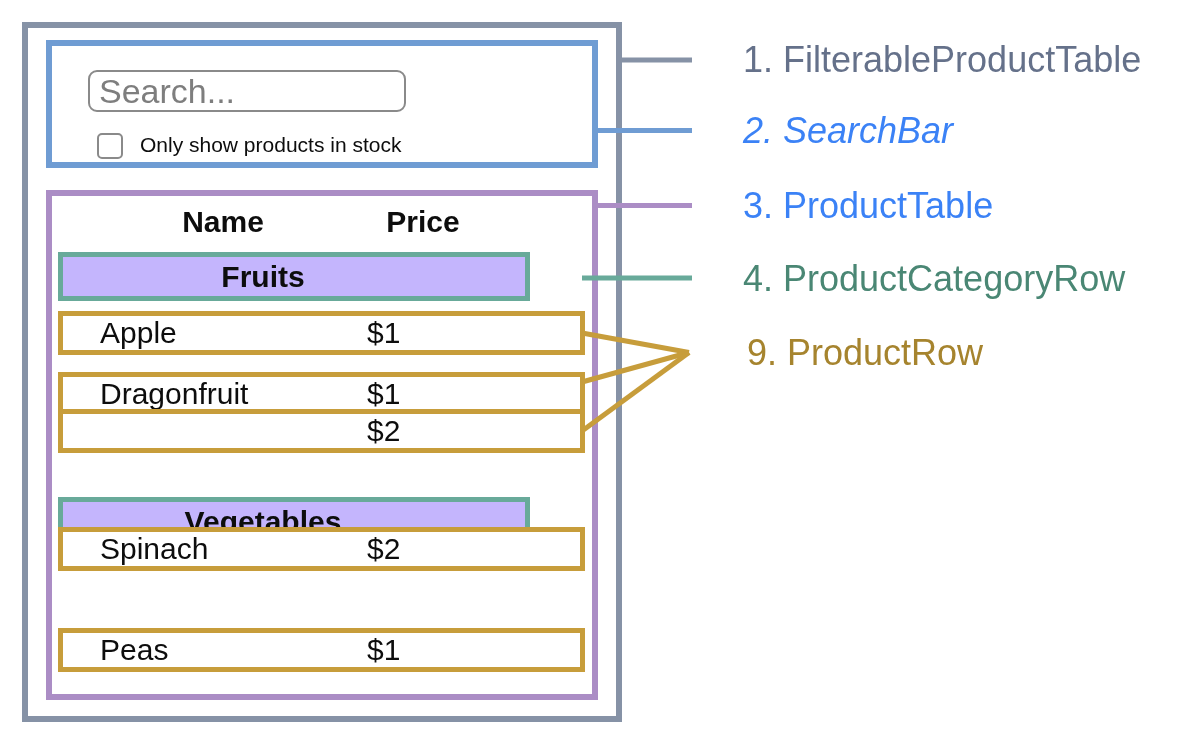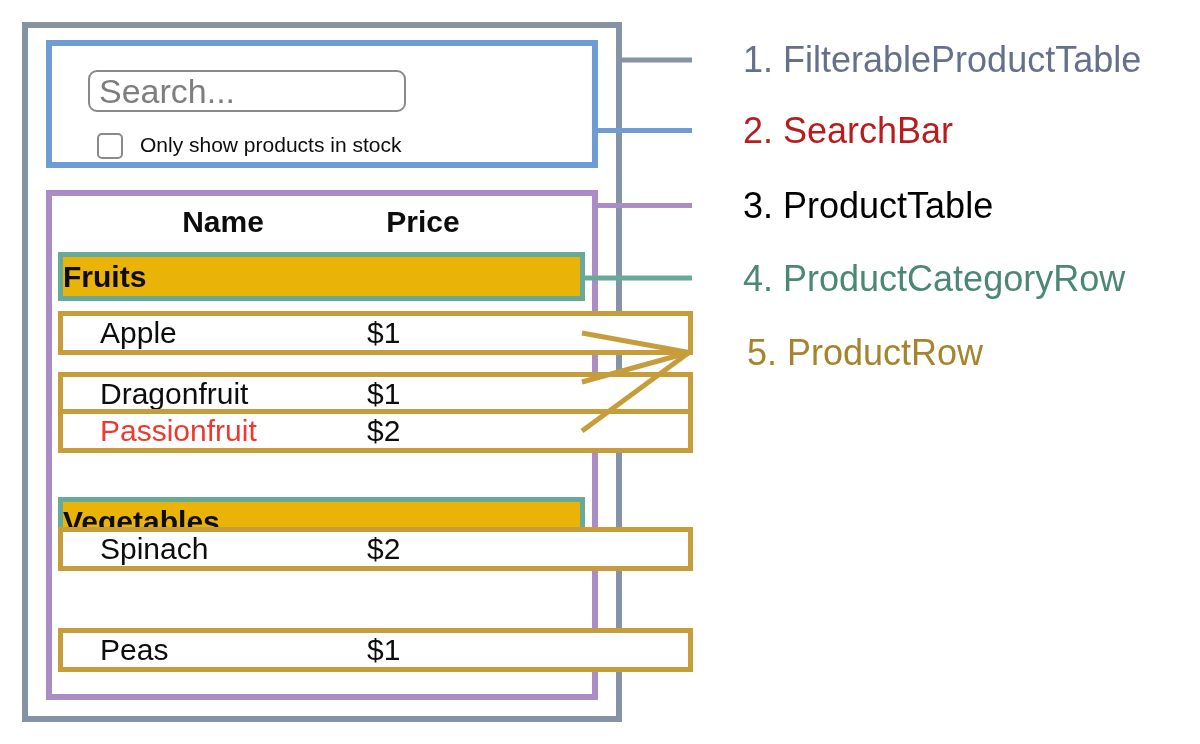--- a/index.html
+++ b/index.html
@@ -12,26 +12,26 @@
   #search-input{position:absolute;left:88px;top:70px;width:318px;height:42px;box-sizing:border-box;
     border:2px solid #8a8a8a;border-radius:9px;padding:0 8px 0 9px;font-size:34px;color:#444;
     font-family:"Liberation Sans",sans-serif;outline:none;background:#fff;}
   #search-input::placeholder{color:#7e7e7e;opacity:1;}
   #stock-checkbox{position:absolute;left:97px;top:133px;width:26px;height:26px;box-sizing:border-box;
     border:2px solid #8a8a8a;border-radius:5px;background:#fff;cursor:pointer;}
   #checkbox-label{position:absolute;left:140px;top:129px;font-size:21px;line-height:32px;color:#0d0d0d;white-space:nowrap;}
   .col-header{position:absolute;top:205px;width:150px;text-align:center;font-weight:bold;font-size:30px;color:#0d0d0d;}
   #col-name{left:148px;}
   #col-price{left:348px;}
-  .category-row{position:absolute;left:58px;width:527px;height:49px;border-width:5px;border-style:solid;
-    box-sizing:border-box;background:#eab308;text-align:left;padding-right:62px;
+  .category-row{position:absolute;left:58px;width:472px;height:49px;border-width:5px;border-style:solid;
+    box-sizing:border-box;background:#c4b5fd;text-align:center;padding-right:62px;
     font-weight:bold;font-size:30px;line-height:39px;color:#0d0d0d;}
   #cat-fruits{top:252px;}
   #cat-vegetables{top:497px;}
-  .product-row{position:absolute;left:58px;width:635px;height:44px;border-width:5px;border-style:solid;
+  .product-row{position:absolute;left:58px;width:527px;height:44px;border-width:5px;border-style:solid;
     box-sizing:border-box;background:#fff;font-size:30px;line-height:34px;color:#0d0d0d;}
   .product-row .pname{position:absolute;left:37px;white-space:nowrap;}
   .product-row .pprice{position:absolute;left:304px;white-space:nowrap;}
   #row-apple{top:311px;} #row-dragonfruit{top:372px;} #row-passionfruit{top:409px;}
   #row-spinach{top:527px;} #row-pumpkin{top:579px;} #row-peas{top:628px;}
   #connector-svg{position:absolute;left:0;top:0;width:1200px;height:744px;pointer-events:none;}
   .legend-label{position:absolute;left:698px;height:44px;font-size:36px;line-height:44px;white-space:nowrap;margin-left:45px;}
   #legend-1{top:38px;} #legend-2{top:109px;} #legend-3{top:184px;} #legend-4{top:257px;} #legend-5{top:331px;left:702px;}
 </style>
 </head>
@@ -56,21 +56,20 @@
 
   <div class="product-row" id="row-apple" style="border-color: rgb(199, 157, 59);">
     <span class="pname">Apple</span>
     <span class="pprice">$1</span>
   </div>
   <div class="product-row" id="row-dragonfruit" style="border-color: rgb(199, 157, 59);">
     <span class="pname">Dragonfruit</span>
     <span class="pprice">$1</span>
   </div>
   <div class="product-row" id="row-passionfruit" style="border-color: rgb(199, 157, 59);">
-    <span class="pname" style="color: rgb(240, 56, 46);">Passionfruit</span>
     <span class="pprice">$2</span>
   </div>
 
   <div class="category-row" id="cat-vegetables" style="border-color: rgb(104, 170, 154);">Vegetables</div>
 
   <div class="product-row" id="row-spinach" style="border-color: rgb(199, 157, 59);">
     <span class="pname">Spinach</span>
     <span class="pprice">$2</span>
   </div>
   <div class="product-row" id="row-peas" style="border-color: rgb(199, 157, 59);">
@@ -82,18 +81,18 @@
     <line x1="618" y1="60" x2="692" y2="60" stroke-width="5" stroke="#8692a6"></line>
     <line x1="595" y1="130.5" x2="692" y2="130.5" stroke-width="5" stroke="#6f9cd3"></line>
     <line x1="595" y1="205.5" x2="692" y2="205.5" stroke-width="5" stroke="#ab8dc5"></line>
     <line x1="582" y1="278" x2="692" y2="278" stroke-width="5" stroke="#68aa9a"></line>
     <line x1="582" y1="333" x2="689" y2="352.5" stroke-width="5" stroke="#c79d3b"></line>
     <line x1="582" y1="382" x2="689" y2="352.5" stroke-width="5" stroke="#c79d3b"></line>
     <line x1="582" y1="431" x2="689" y2="352.5" stroke-width="5" stroke="#c79d3b"></line>
   </svg>
 
   <div class="legend-label" id="legend-1" style="color: rgb(101, 113, 138);">1. FilterableProductTable</div>
-  <div class="legend-label" id="legend-2" style="color: #b91c1c;">2. SearchBar</div>
-  <div class="legend-label" id="legend-3" style="color: #000000;">3. ProductTable</div>
+  <div class="legend-label" id="legend-2" style="color: #3b82f6; font-style: italic;">2. SearchBar</div>
+  <div class="legend-label" id="legend-3" style="color: #3b82f6;">3. ProductTable</div>
   <div class="legend-label" id="legend-4" style="color: rgb(74, 135, 116);">4. ProductCategoryRow</div>
-  <div class="legend-label" id="legend-5" style="color: rgb(166, 132, 46);">5. ProductRow</div>
+  <div class="legend-label" id="legend-5" style="color: rgb(166, 132, 46);">9. ProductRow</div>
 
 </div>
 
 </body></html>

